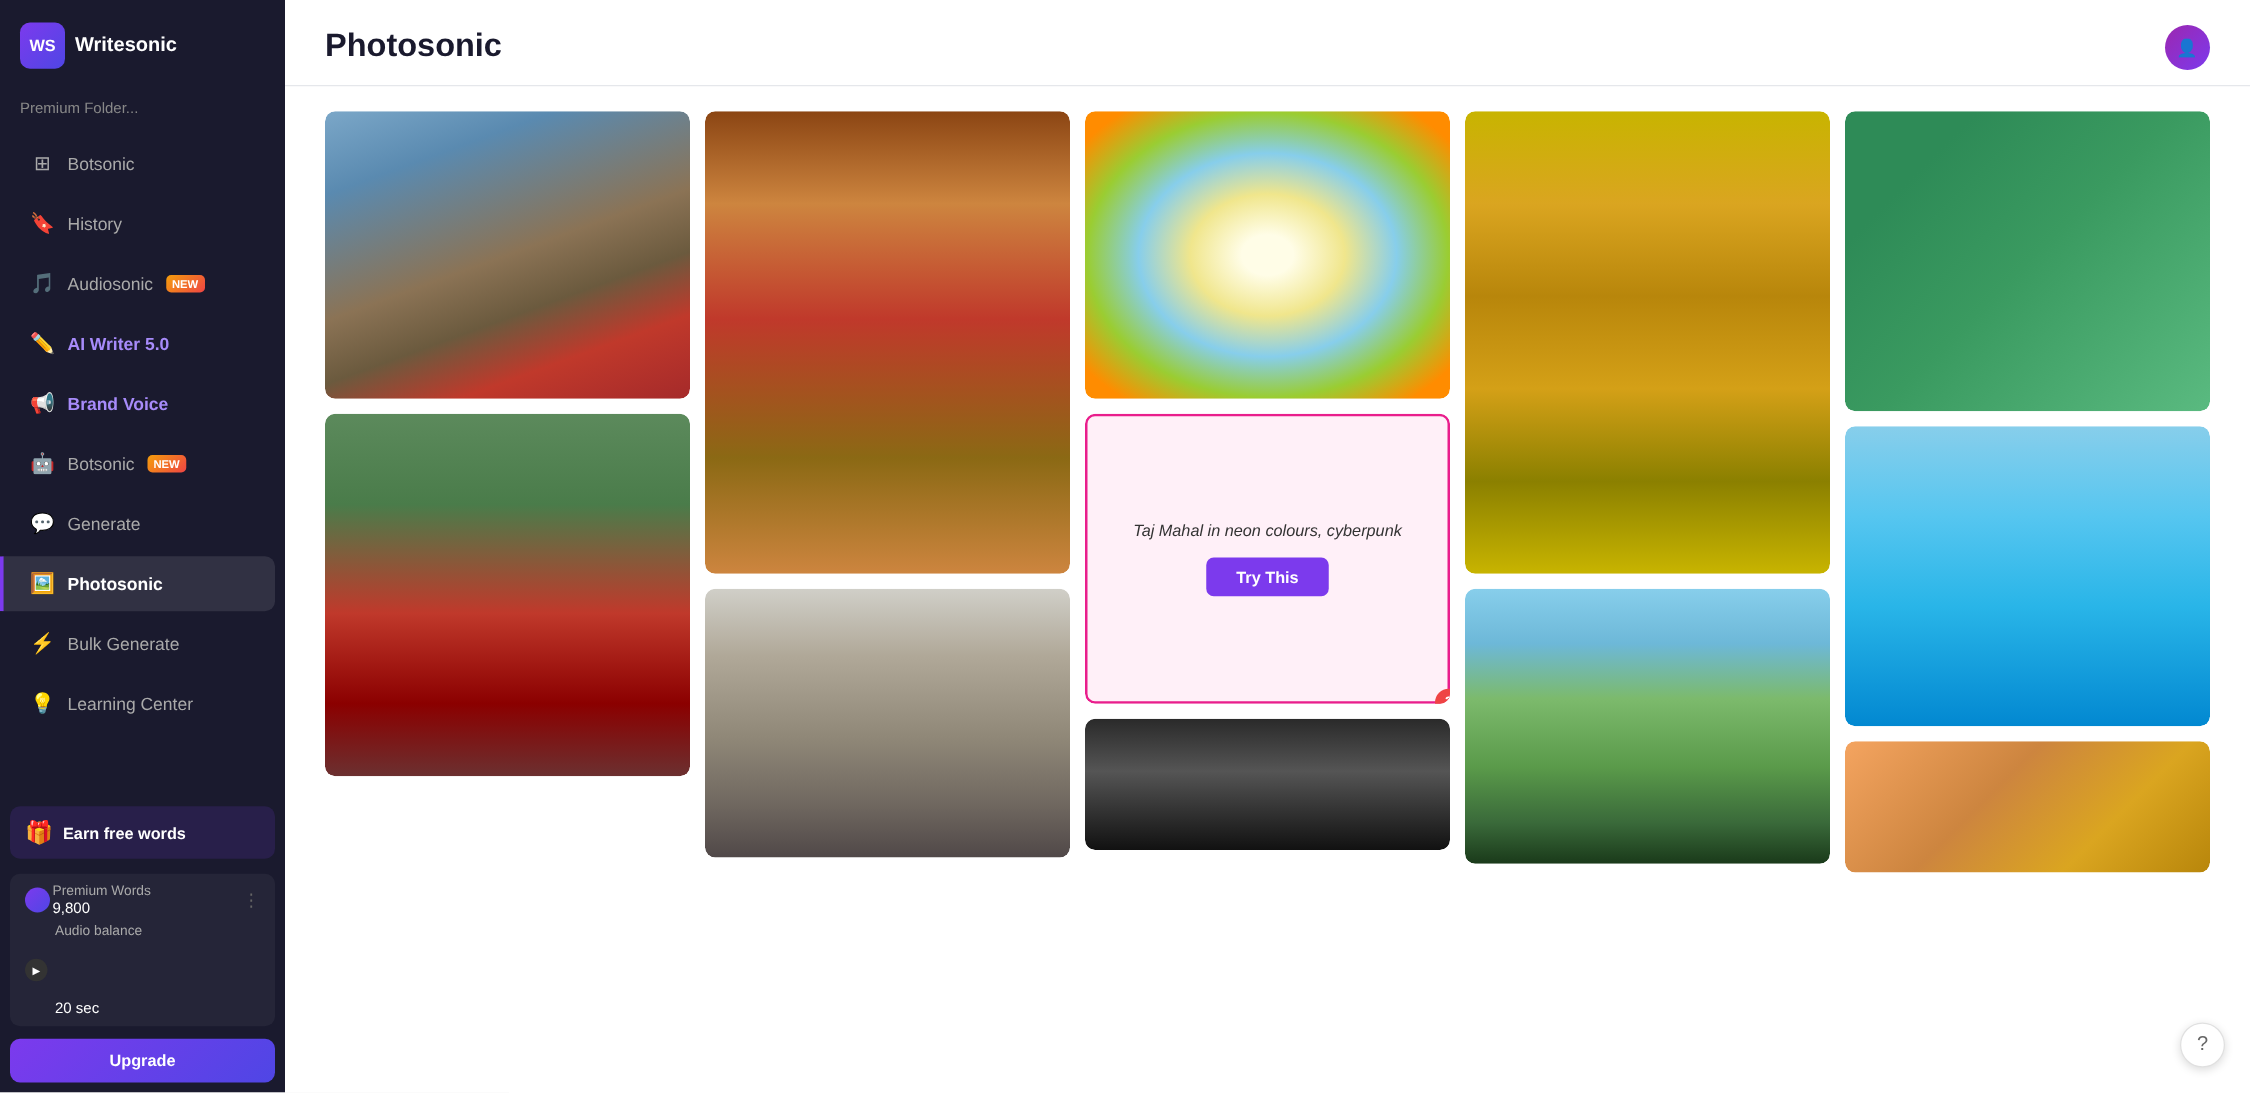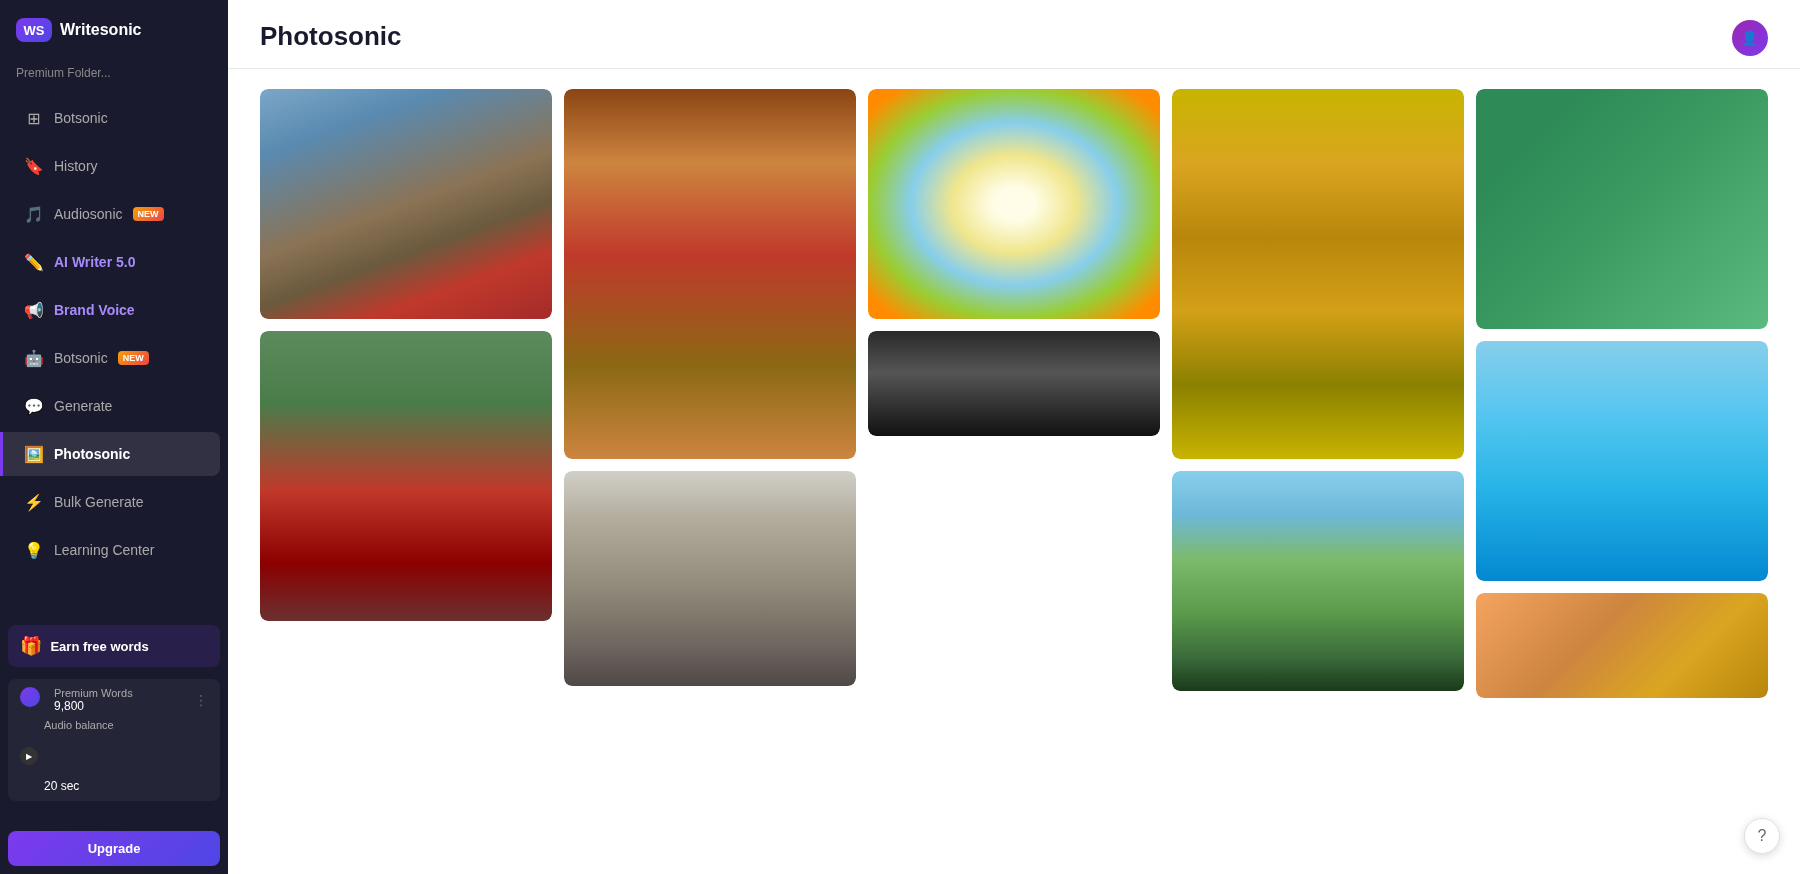--- a/index.html
+++ b/index.html
@@ -17,21 +17,21 @@
       overflow: hidden;
     }
     .sidebar-logo {
       display: flex;
       align-items: center;
       gap: 8px;
       padding: 18px 16px;
     }
     .logo-icon {
       width: 36px;
-      height: 24px;
+      height: 37px;
       background: linear-gradient(135deg, #7c3aed, #4f46e5);
       border-radius: 8px;
       display: flex;
       align-items: center;
       justify-content: center;
       color: white;
       font-weight: bold;
       font-size: 13px;
     }
     .logo-text {
@@ -112,22 +112,22 @@
       margin-bottom: 8px;
     }
     .premium-row {
       display: flex;
       align-items: center;
       justify-content: space-between;
       margin-bottom: 4px;
     }
     .premium-label {
       display: flex;
-      align-items: flex-start;
-      gap: 14px;
+      align-items: center;
+      gap: 2px;
     }
     .premium-avatar {
       width: 20px;
       height: 20px;
       border-radius: 50%;
       background: linear-gradient(135deg, #7c3aed, #4f46e5);
     }
     .premium-title { font-size: 11px; color: #aaa; }
     .premium-value { font-size: 12px; color: #ffffff; font-weight: 400; }
     .three-dots { color: #666; cursor: pointer; font-size: 14px; }
@@ -151,21 +151,21 @@
     .upgrade-btn {
       width: 100%;
       padding: 10px;
       background: linear-gradient(135deg, #7c3aed, #4f46e5);
       color: white;
       border: none;
       border-radius: 8px;
       font-size: 13px;
       font-weight: 600;
       cursor: pointer;
-      margin-top: 22px;
+      margin-top: 2px;
     }
 
     
     .main {
       flex: 1;
       background: white;
       display: flex;
       flex-direction: column;
       overflow: hidden;
     }
@@ -444,20 +444,27 @@
         </div>
         <div class="img-card">
           <div class="img-placeholder art-bw-man" style="height:215px; background: linear-gradient(180deg, #d0cfc8 0%, #b0a898 25%, #908878 55%, #706860 80%, #504848 100%);"></div>
         </div>
       </div>
 
       <div class="col-group">
         <div class="img-card">
           <div class="img-placeholder art-cyclist" style="height:230px; background: radial-gradient(ellipse at center, #fffde7 10%, #f0e68c 30%, #87ceeb 50%, #9acd32 70%, #ff8c00 90%);"></div>
         </div>
+        <div class="img-card" style="position:relative;">
+          <div class="prompt-card">
+            <div class="prompt-card-text">Taj Mahal in neon colours, cyberpunk</div>
+            <button class="try-this-btn">Try This</button>
+          </div>
+          <div class="badge-number" style="bottom:-10px; right:-10px;">2</div>
+        </div>
         <div class="img-card">
           <div class="img-placeholder art-masked" style="height:105px; background: linear-gradient(180deg, #2a2a2a 0%, #555 40%, #333 70%, #111 100%);"></div>
         </div>
       </div>
 
       <div class="col-group">
         <div class="img-card">
           <div class="img-placeholder art-scream" style="height:370px; background: linear-gradient(180deg, #c8b400 0%, #daa520 20%, #b8860b 40%, #d4a017 60%, #8b8000 80%, #c8b400 100%);"></div>
         </div>
         <div class="img-card">

